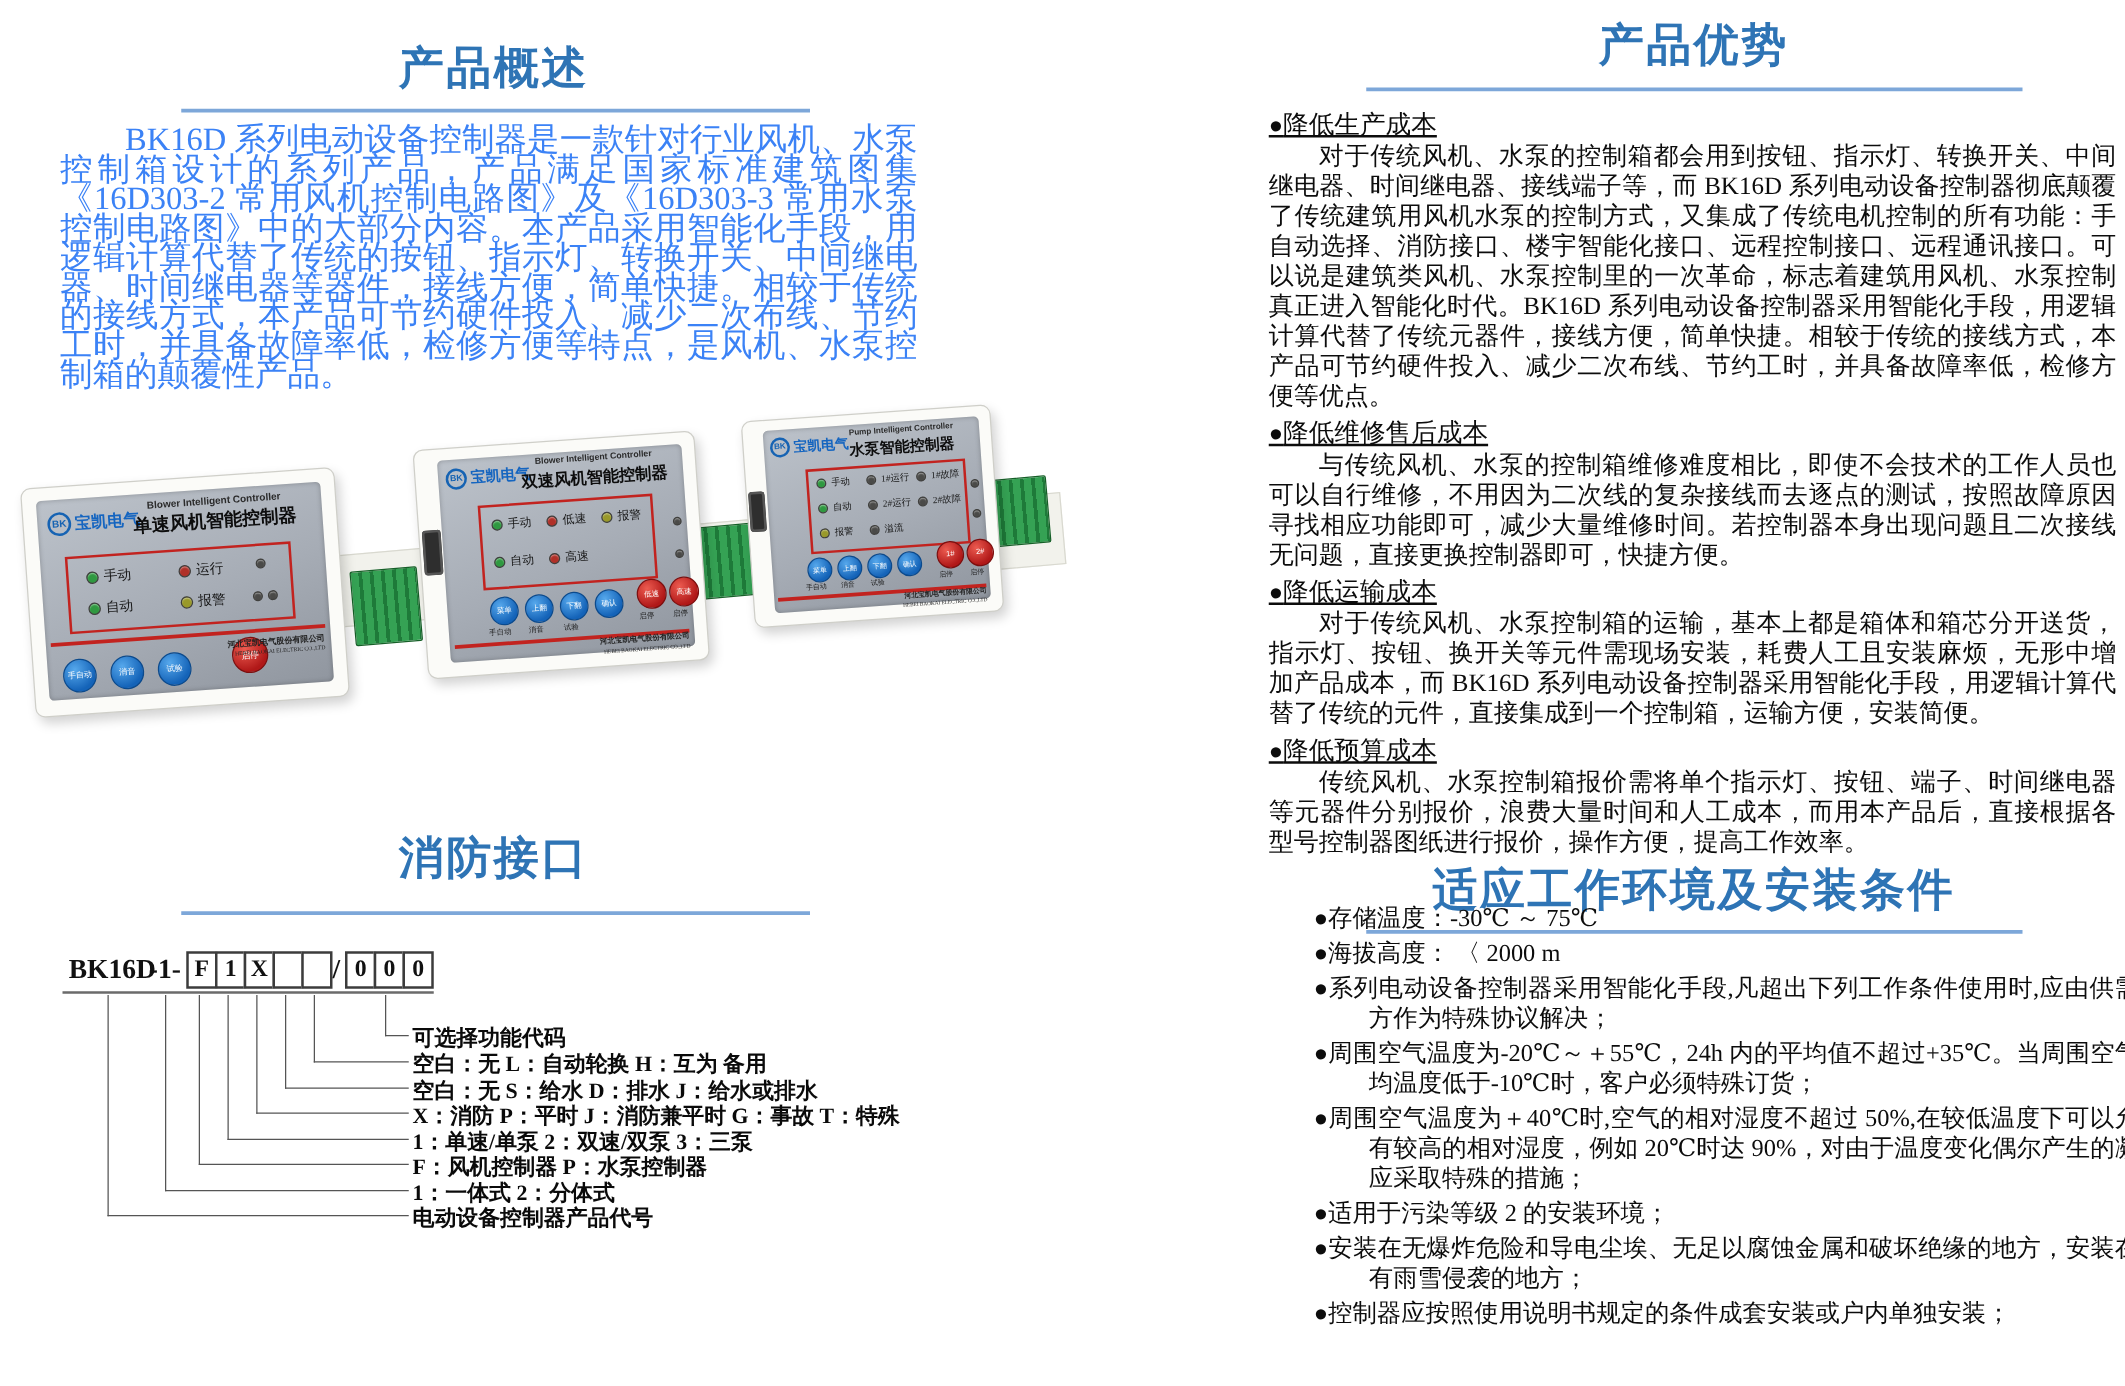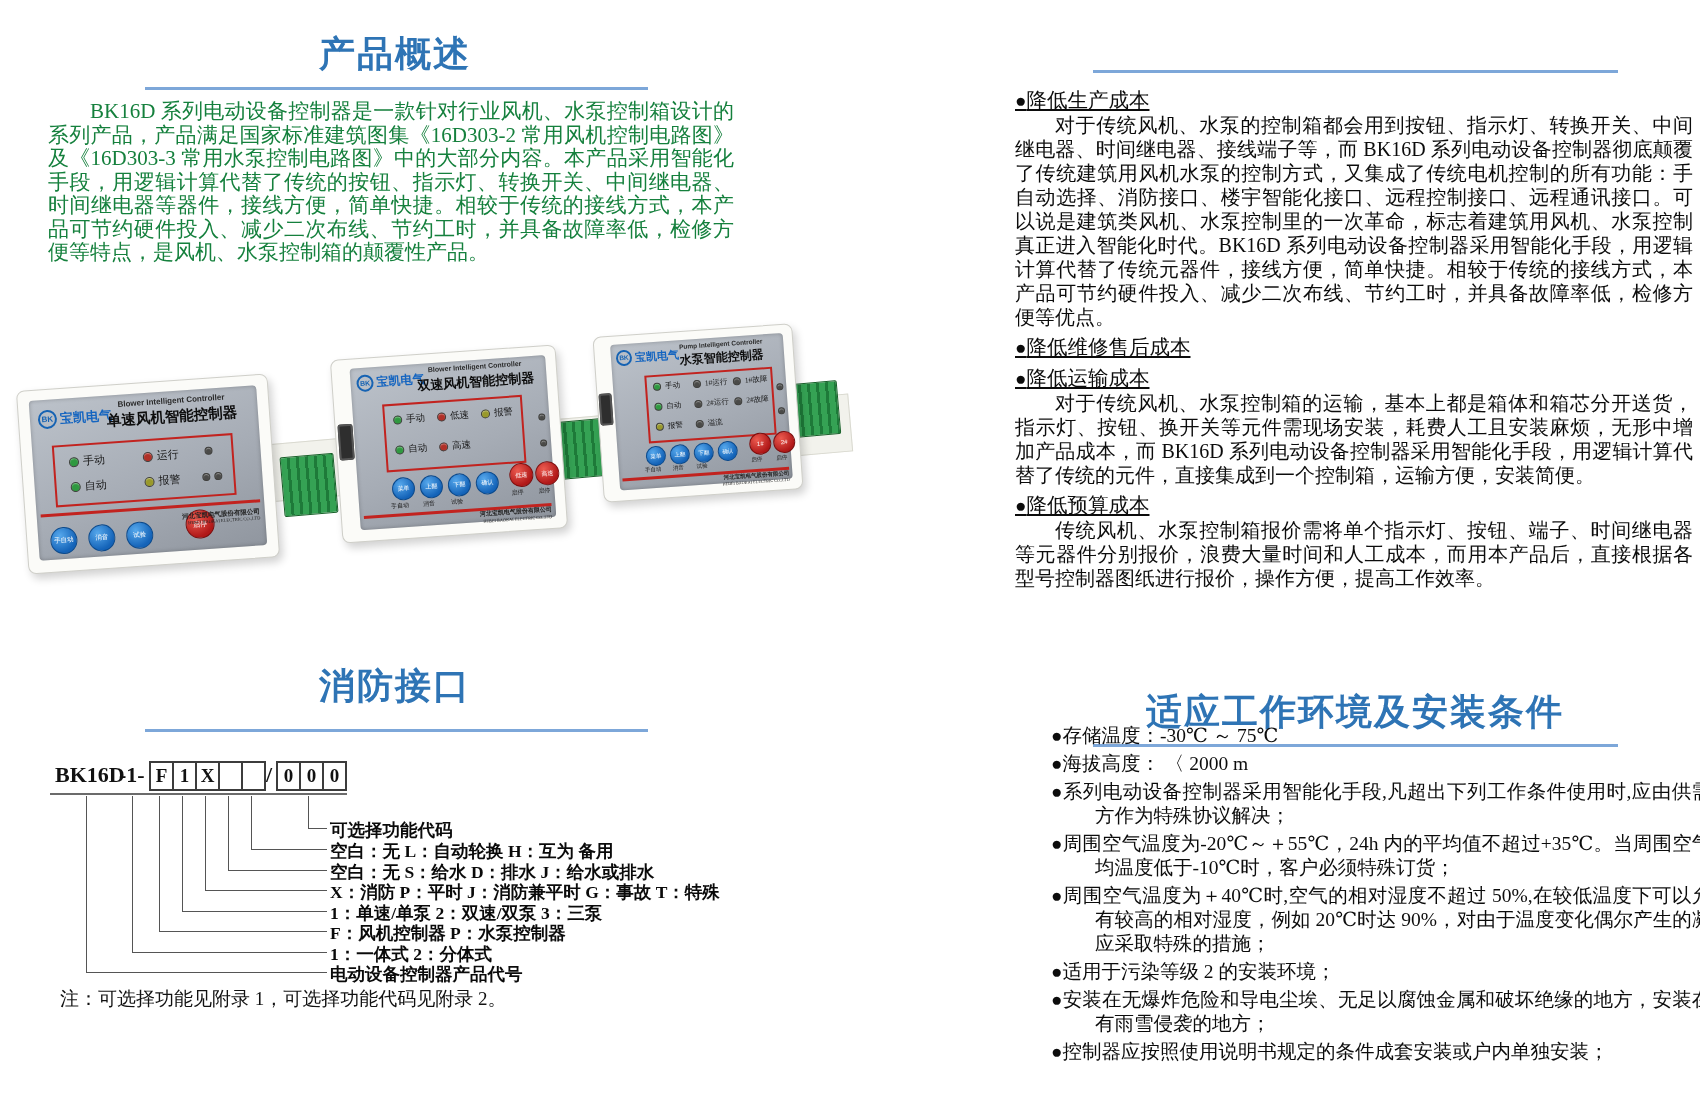--- a/index.html
+++ b/index.html
@@ -1,21 +1,21 @@
 <!DOCTYPE html>
 <html><head>
 <meta charset="utf-8">
 <style>
   html,body{margin:0;padding:0;background:#888;}
   #page{position:relative;width:1700px;height:1109px;background:#ffffff;overflow:hidden;
         font-family:"Liberation Serif","DejaVu Serif",serif;color:#111;}
   .sec-title{position:absolute;text-align:center;font-family:"Liberation Sans","DejaVu Sans",sans-serif;
              font-weight:bold;font-size:36px;color:#2e74b5;letter-spacing:2px;}
   .rule{position:absolute;height:3px;background:#7da7d9;}
-  .para{position:absolute;font-size:21px;line-height:23.5px;text-align:justify;text-indent:2em;color:#15803d;}
+  .para{position:absolute;font-size:26px;line-height:23.5px;text-align:justify;text-indent:2em;color:#3b82f6;}
   
   .rcol{position:absolute;left:1015px;width:678px;font-size:20px;line-height:24px;color:#0c0c0c;}
   .adv-h{font-size:20.5px;margin:6px 0 0 0;white-space:nowrap;text-decoration:underline;}
   .adv-h .blt{font-size:19px;}
   .adv-p{margin:0;text-align:justify;text-indent:2em;}
   .env-item{position:relative;margin:0 0 4px 0;padding-left:44px;text-indent:-44px;
             font-size:19.5px;line-height:24px;text-align:justify;}
   .env-item .blt{font-size:19px;}
   
   .code-seg{position:absolute;top:762px;font-weight:bold;font-size:22px;line-height:26px;}
@@ -267,28 +267,29 @@
     <div class="mlabel" style="top:818px;">可选择功能代码</div>
     <div class="mlabel" style="top:839px;">空白：无  L：自动轮换  H：互为 备用</div>
     <div class="mlabel" style="top:860px;">空白：无  S：给水  D：排水  J：给水或排水</div>
     <div class="mlabel" style="top:880px;">X：消防  P：平时  J：消防兼平时  G：事故  T：特殊</div>
     <div class="mlabel" style="top:901px;">1：单速/单泵  2：双速/双泵  3：三泵</div>
     <div class="mlabel" style="top:921px;">F：风机控制器  P：水泵控制器</div>
     <div class="mlabel" style="top:942px;">1：一体式  2：分体式</div>
     <div class="mlabel" style="top:962px;">电动设备控制器产品代号</div>
   </div>
 
-  <div style="position:absolute;left:60px;top:986px;font-size:19px;">注：可选择功能见附录 1，可选择功能代码见附录 2。</div>
-
+
+  <div class="sec-title" style="left:1015px;width:680px;top:12px;">产品优势</div>
   <div class="rule" style="left:1093px;top:70px;width:525px;"></div>
 
   <div class="rcol" style="top:82px;">
     <div class="adv-h"><span class="blt">●</span><span>降低生产成本</span></div>
     <p class="adv-p">对于传统风机、水泵的控制箱都会用到按钮、指示灯、转换开关、中间继电器、时间继电器、接线端子等，而 BK16D 系列电动设备控制器彻底颠覆了传统建筑用风机水泵的控制方式，又集成了传统电机控制的所有功能：手自动选择、消防接口、楼宇智能化接口、远程控制接口、远程通讯接口。可以说是建筑类风机、水泵控制里的一次革命，标志着建筑用风机、水泵控制真正进入智能化时代。BK16D 系列电动设备控制器采用智能化手段，用逻辑计算代替了传统元器件，接线方便，简单快捷。相较于传统的接线方式，本产品可节约硬件投入、减少二次布线、节约工时，并具备故障率低，检修方便等优点。</p>
     <div class="adv-h"><span class="blt">●</span><span>降低维修售后成本</span></div>
+    <p class="adv-p">与传统风机、水泵的控制箱维修难度相比，即使不会技术的工作人员也可以自行维修，不用因为二次线的复杂接线而去逐点的测试，按照故障原因寻找相应功能即可，减少大量维修时间。若控制器本身出现问题且二次接线无问题，直接更换控制器即可，快捷方便。</p>
     <div class="adv-h"><span class="blt">●</span><span>降低运输成本</span></div>
     <p class="adv-p">对于传统风机、水泵控制箱的运输，基本上都是箱体和箱芯分开送货，指示灯、按钮、换开关等元件需现场安装，耗费人工且安装麻烦，无形中增加产品成本，而 BK16D 系列电动设备控制器采用智能化手段，用逻辑计算代替了传统的元件，直接集成到一个控制箱，运输方便，安装简便。</p>
     <div class="adv-h"><span class="blt">●</span><span>降低预算成本</span></div>
     <p class="adv-p">传统风机、水泵控制箱报价需将单个指示灯、按钮、端子、时间继电器等元器件分别报价，浪费大量时间和人工成本，而用本产品后，直接根据各型号控制器图纸进行报价，操作方便，提高工作效率。</p>
   </div>
 
   <div class="sec-title" style="left:1015px;width:680px;top:688px;">适应工作环境及安装条件</div>
   <div class="rule" style="left:1093px;top:744px;width:525px;"></div>
 
   <div class="rcol" style="top:724px;width:680px;margin-left:36px;">

